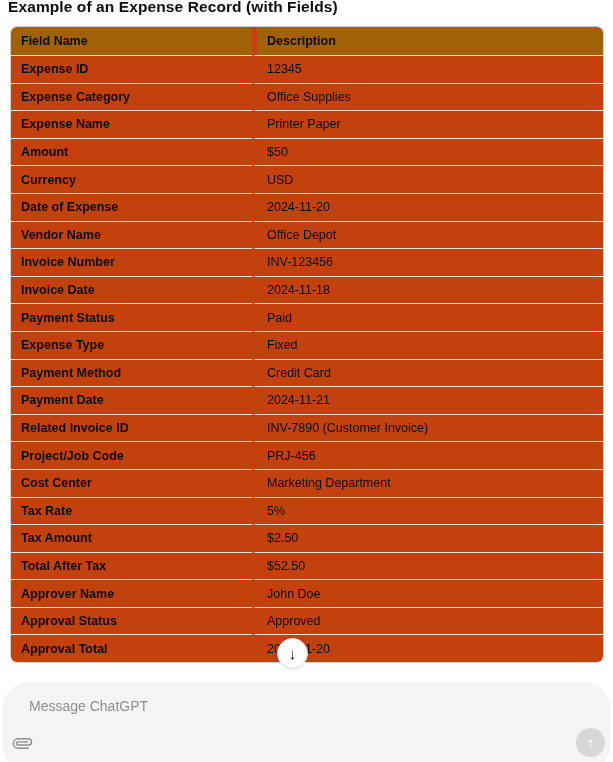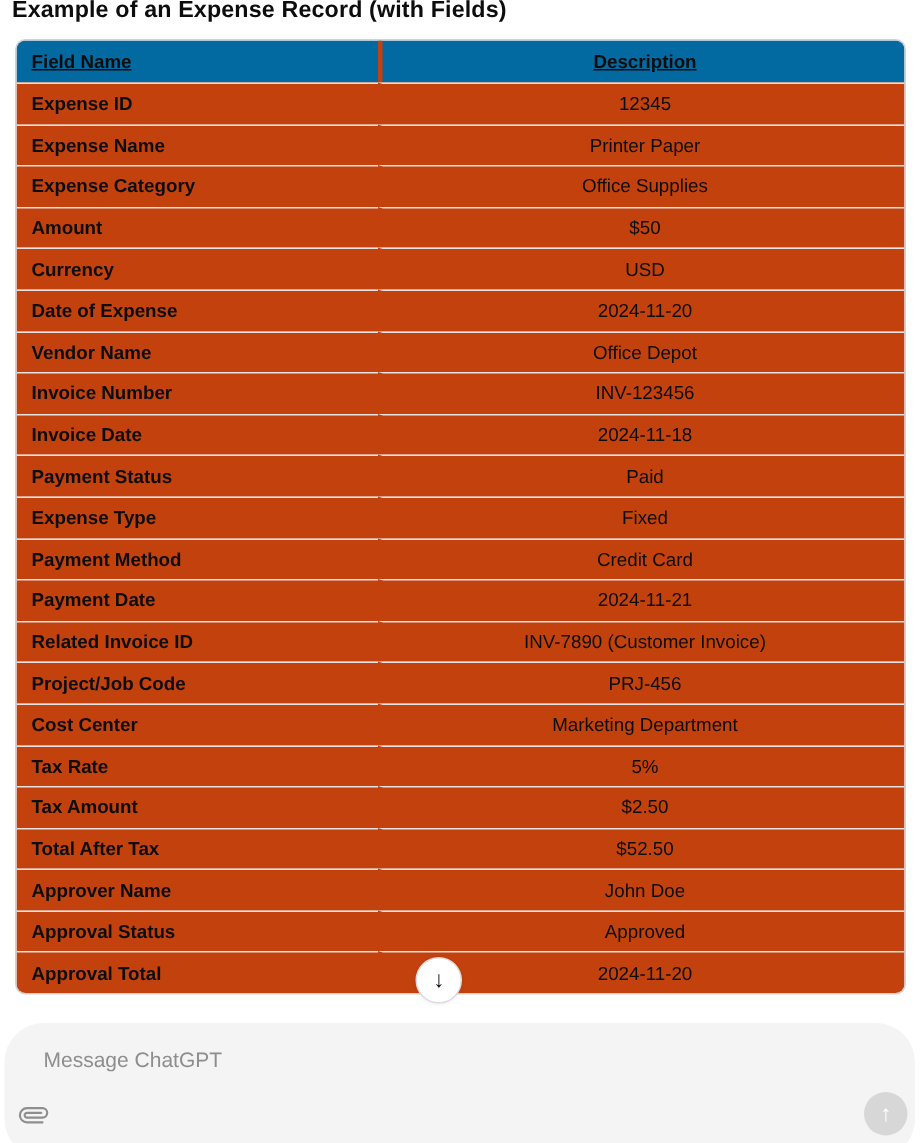--- a/index.html
+++ b/index.html
@@ -45,34 +45,32 @@
   table.expense-table td {
     box-sizing: border-box;
     padding: 0 8px 0 10px;
     vertical-align: middle;
     text-align: left;
     white-space: nowrap;
     overflow: hidden;
   }
   table.expense-table th {
     height: 28px;
-    background: #0369a1;
+    background: #a16207;
     font-weight: 600;
     font-size: 12.5px;
-    text-decoration: underline;
   }
   table.expense-table td {
     height: 27.6px;
     border-top: 1px solid #e3e3e3;
     background: #c2410c;
   }
   table.expense-table th + th,
   table.expense-table td + td {
-    border-left: 3px solid #c2410c;
-    text-align: center;
+    border-left: 5px solid #c2410c;
   }
   table.expense-table .col-field { width: 241px; }
   table.expense-table td.cell-field { font-weight: 600; }
   table.expense-table td.cell-desc { font-weight: 400; }
 
   .scroll-down-btn {
     position: absolute;
     left: 277px;
     top: 638px;
     width: 31px;
@@ -177,26 +175,26 @@
         <th>Field Name</th>
         <th>Description</th>
       </tr>
     </thead>
     <tbody>
         <tr>
           <td class="cell-field">Expense ID</td>
           <td class="cell-desc">12345</td>
         </tr>
         <tr>
+          <td class="cell-field">Expense Category</td>
+          <td class="cell-desc">Office Supplies</td>
+        </tr>
+        <tr>
           <td class="cell-field">Expense Name</td>
           <td class="cell-desc">Printer Paper</td>
-        </tr>
-        <tr>
-          <td class="cell-field">Expense Category</td>
-          <td class="cell-desc">Office Supplies</td>
         </tr>
         <tr>
           <td class="cell-field">Amount</td>
           <td class="cell-desc">$50</td>
         </tr>
         <tr>
           <td class="cell-field">Currency</td>
           <td class="cell-desc">USD</td>
         </tr>
         <tr>

